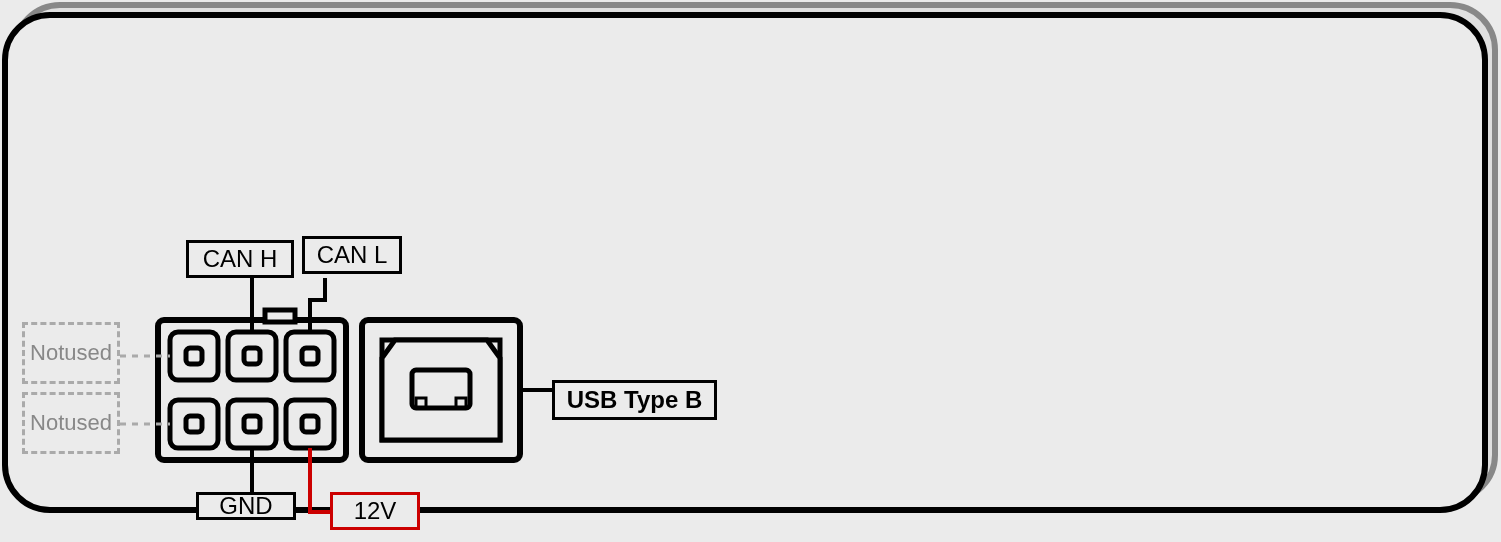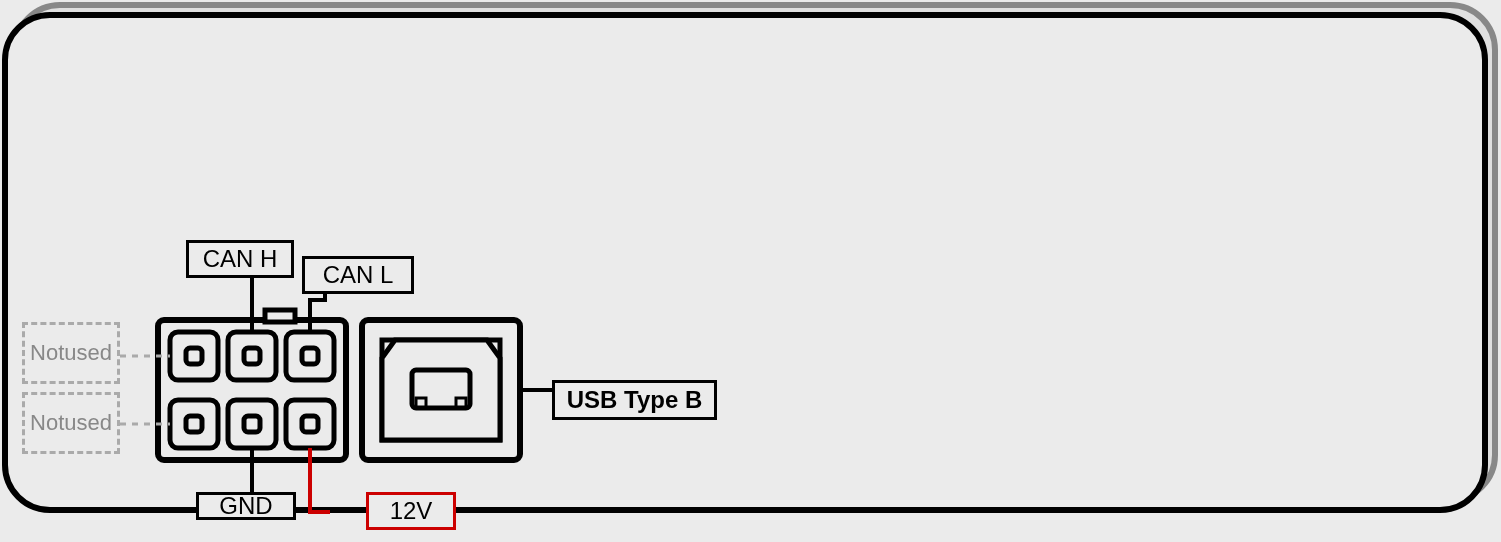--- a/index.html
+++ b/index.html
@@ -112,29 +112,29 @@
 
   <path d="M 310 448 L 310 512 L 330 512" stroke="#c00" stroke-width="4" fill="none"></path>
 
   <line x1="520" y1="390" x2="552" y2="390" stroke="#000" stroke-width="4"></line>
 
   <rect x="265" y="310" width="30" height="12" fill="#ebebeb" stroke="#000" stroke-width="5"></rect>
 </svg>
 
 <div class="label" style="left:186px; top:240px; width:108px; height:38px;">CAN H</div>
 
-<div class="label" style="left:302px; top:256px; width:112px; height:38px;">CAN L</div>
+<div class="label" style="left:302px; top:236px; width:100px; height:38px;">CAN L</div>
 
 <div class="label gray" style="left:22px; top:322px; width:98px; height:62px;">
   <span>Not</span>
   <span>used</span>
 </div>
 
 <div class="label gray" style="left:22px; top:392px; width:98px; height:62px;">
   <span>Not</span>
   <span>used</span>
 </div>
 
 <div class="label" style="left:196px; top:492px; width:100px; height:28px;">GND</div>
 
-<div class="label red" style="left:330px; top:492px; width:90px; height:38px;margin-left:36px;">12V</div>
+<div class="label red" style="left:330px; top:492px; width:90px; height:38px;">12V</div>
 
 <div class="label" style="left:552px; top:380px; width:165px; height:40px;font-weight:bold;">USB Type B</div>
 
 </body></html>

